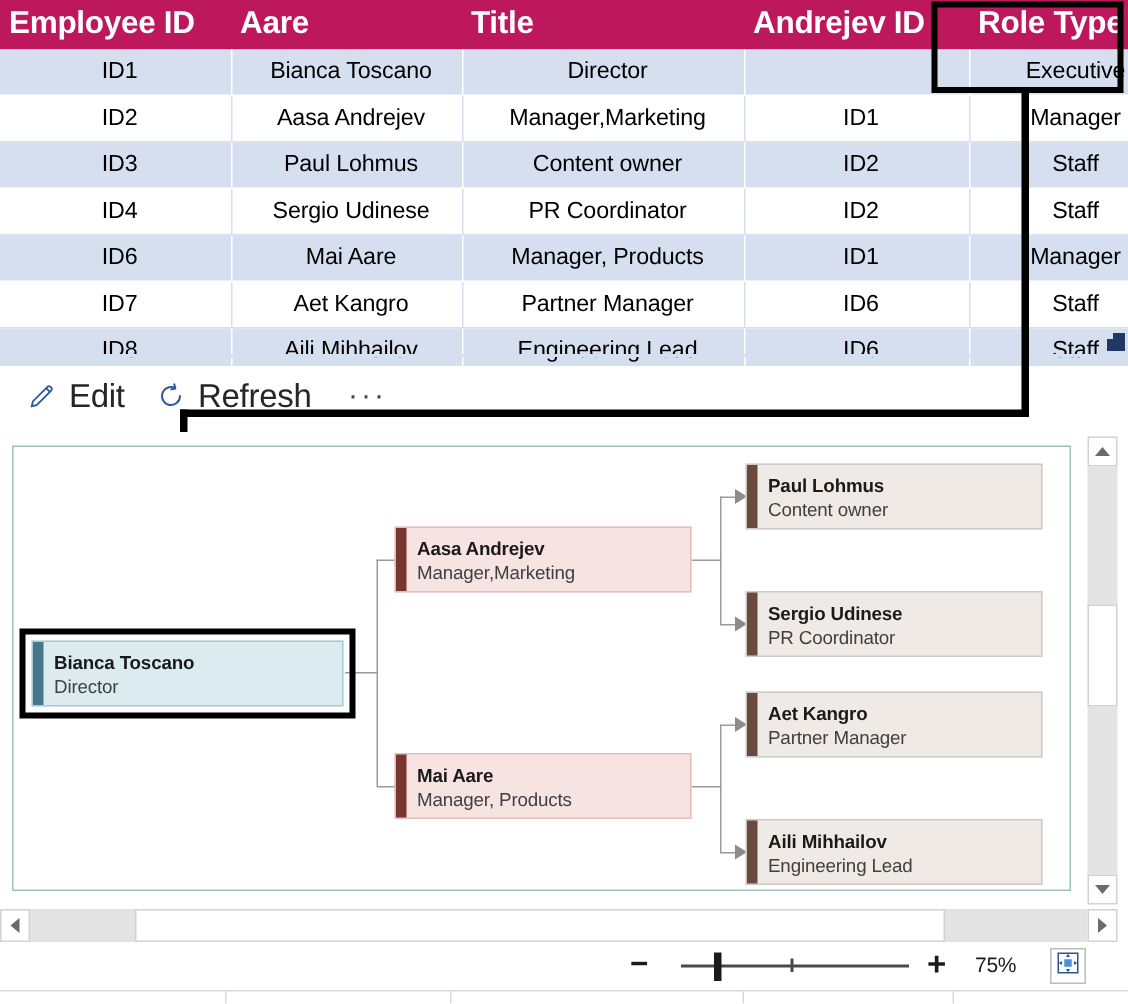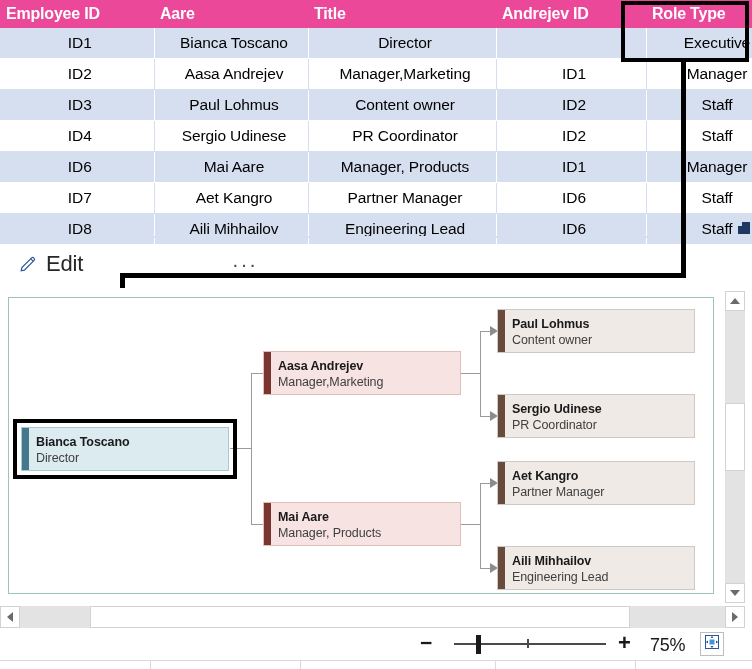--- a/index.html
+++ b/index.html
@@ -8,23 +8,23 @@
     background:#ffffff;
     font-family:"Liberation Sans", sans-serif;
     overflow:hidden;
     position:relative;
     -webkit-font-smoothing:antialiased;
   }
   
   .tbl-wrap{position:absolute;left:0;top:0;width:752px;height:238px;}
   table.grid{border-collapse:collapse;width:752px;table-layout:fixed;}
   table.grid th{
-    background:#ec4899;
+    background:#be185d;
     color:#ffffff;
-    font-size:16px;
+    font-size:21px;
     font-weight:bold;
     text-align:left;
     padding:4px 0 5px 6px;
     height:19px;
     border:none;
     white-space:nowrap;
     letter-spacing:-0.2px;
   }
   table.grid td{
     font-size:15.5px;
@@ -124,21 +124,21 @@
   .sb-thumb-h{position:absolute;left:90px;top:0;width:540px;height:22px;background:#ffffff;border:1px solid #d2d2d2;box-sizing:border-box;cursor:pointer;}
   .hsb .sb-btn{height:22px;}
 
   
   .zoombar{position:absolute;left:0;top:628px;width:752px;height:32px;background:#ffffff;}
   .zb-minus{position:absolute;left:420px;top:9px;font-size:21px;color:#1a1a1a;line-height:12px;font-weight:bold;cursor:pointer;}
   .zb-plus{position:absolute;left:618px;top:6px;font-size:22px;color:#1a1a1a;line-height:18px;font-weight:bold;cursor:pointer;}
   .zb-track{position:absolute;left:454px;top:15px;width:152px;height:2px;background:#4a4a4a;}
   .zb-tick{position:absolute;left:527px;top:11px;width:2px;height:9px;background:#4a4a4a;}
   .zb-thumb{position:absolute;left:476px;top:7px;width:5px;height:19px;background:#1a1a1a;cursor:pointer;}
-  .zb-pct{position:absolute;left:650px;top:7px;font-size:18px;color:#1a1a1a;letter-spacing:-0.2px;}
+  .zb-pct{position:absolute;left:650px;top:7px;font-size:14px;color:#1a1a1a;letter-spacing:-0.2px;}
   .zb-fit{
     position:absolute;left:700px;top:4px;width:24px;height:24px;
     border:1px solid #bdbdbd;background:#ffffff;box-sizing:border-box;
     display:flex;align-items:center;justify-content:center;cursor:pointer;
   }
 
   
   .sheet-strip{position:absolute;left:0;top:660px;width:752px;height:9px;background:#ffffff;border-top:1px solid #d9d9d9;}
   .sheet-strip .cell{position:absolute;top:0;height:9px;border-right:1px solid #d9d9d9;}
 </style>
@@ -214,20 +214,29 @@
 
 <div class="toolbar">
   <div class="tb-item tb-edit">
     <span class="tb-ico">
       <svg viewBox="0 0 20 20" width="20" height="20" fill="none" stroke="#2b579a" stroke-width="1.2">
         <path d="M3.2 16.8 L3.9 13.6 L13.6 3.9 C14.2 3.3 15.1 3.3 15.7 3.9 L16.1 4.3 C16.7 4.9 16.7 5.8 16.1 6.4 L6.4 16.1 L3.2 16.8 Z"></path>
         <path d="M12.8 4.8 L15.2 7.2"></path>
       </svg>
     </span>
     <span class="tb-label">Edit</span>
+  </div>
+  <div class="tb-item tb-refresh">
+    <span class="tb-ico">
+      <svg viewBox="0 0 20 20" width="20" height="20" fill="none" stroke="#2b579a" stroke-width="1.3" stroke-linecap="round">
+        <path d="M16 10 A6 6 0 1 1 12.5 4.6"></path>
+        <path d="M12.2 2.2 L12.9 5.0 L10.1 5.6" stroke-linejoin="round"></path>
+      </svg>
+    </span>
+    <span class="tb-label">Refresh</span>
   </div>
   <div class="tb-item tb-more">
     <span class="dots">···</span>
   </div>
 </div>
 
 <div class="callout-box"></div>
 <div class="callout-vert1"></div>
 <div class="callout-horiz"></div>
 <div class="callout-vert2"></div>

